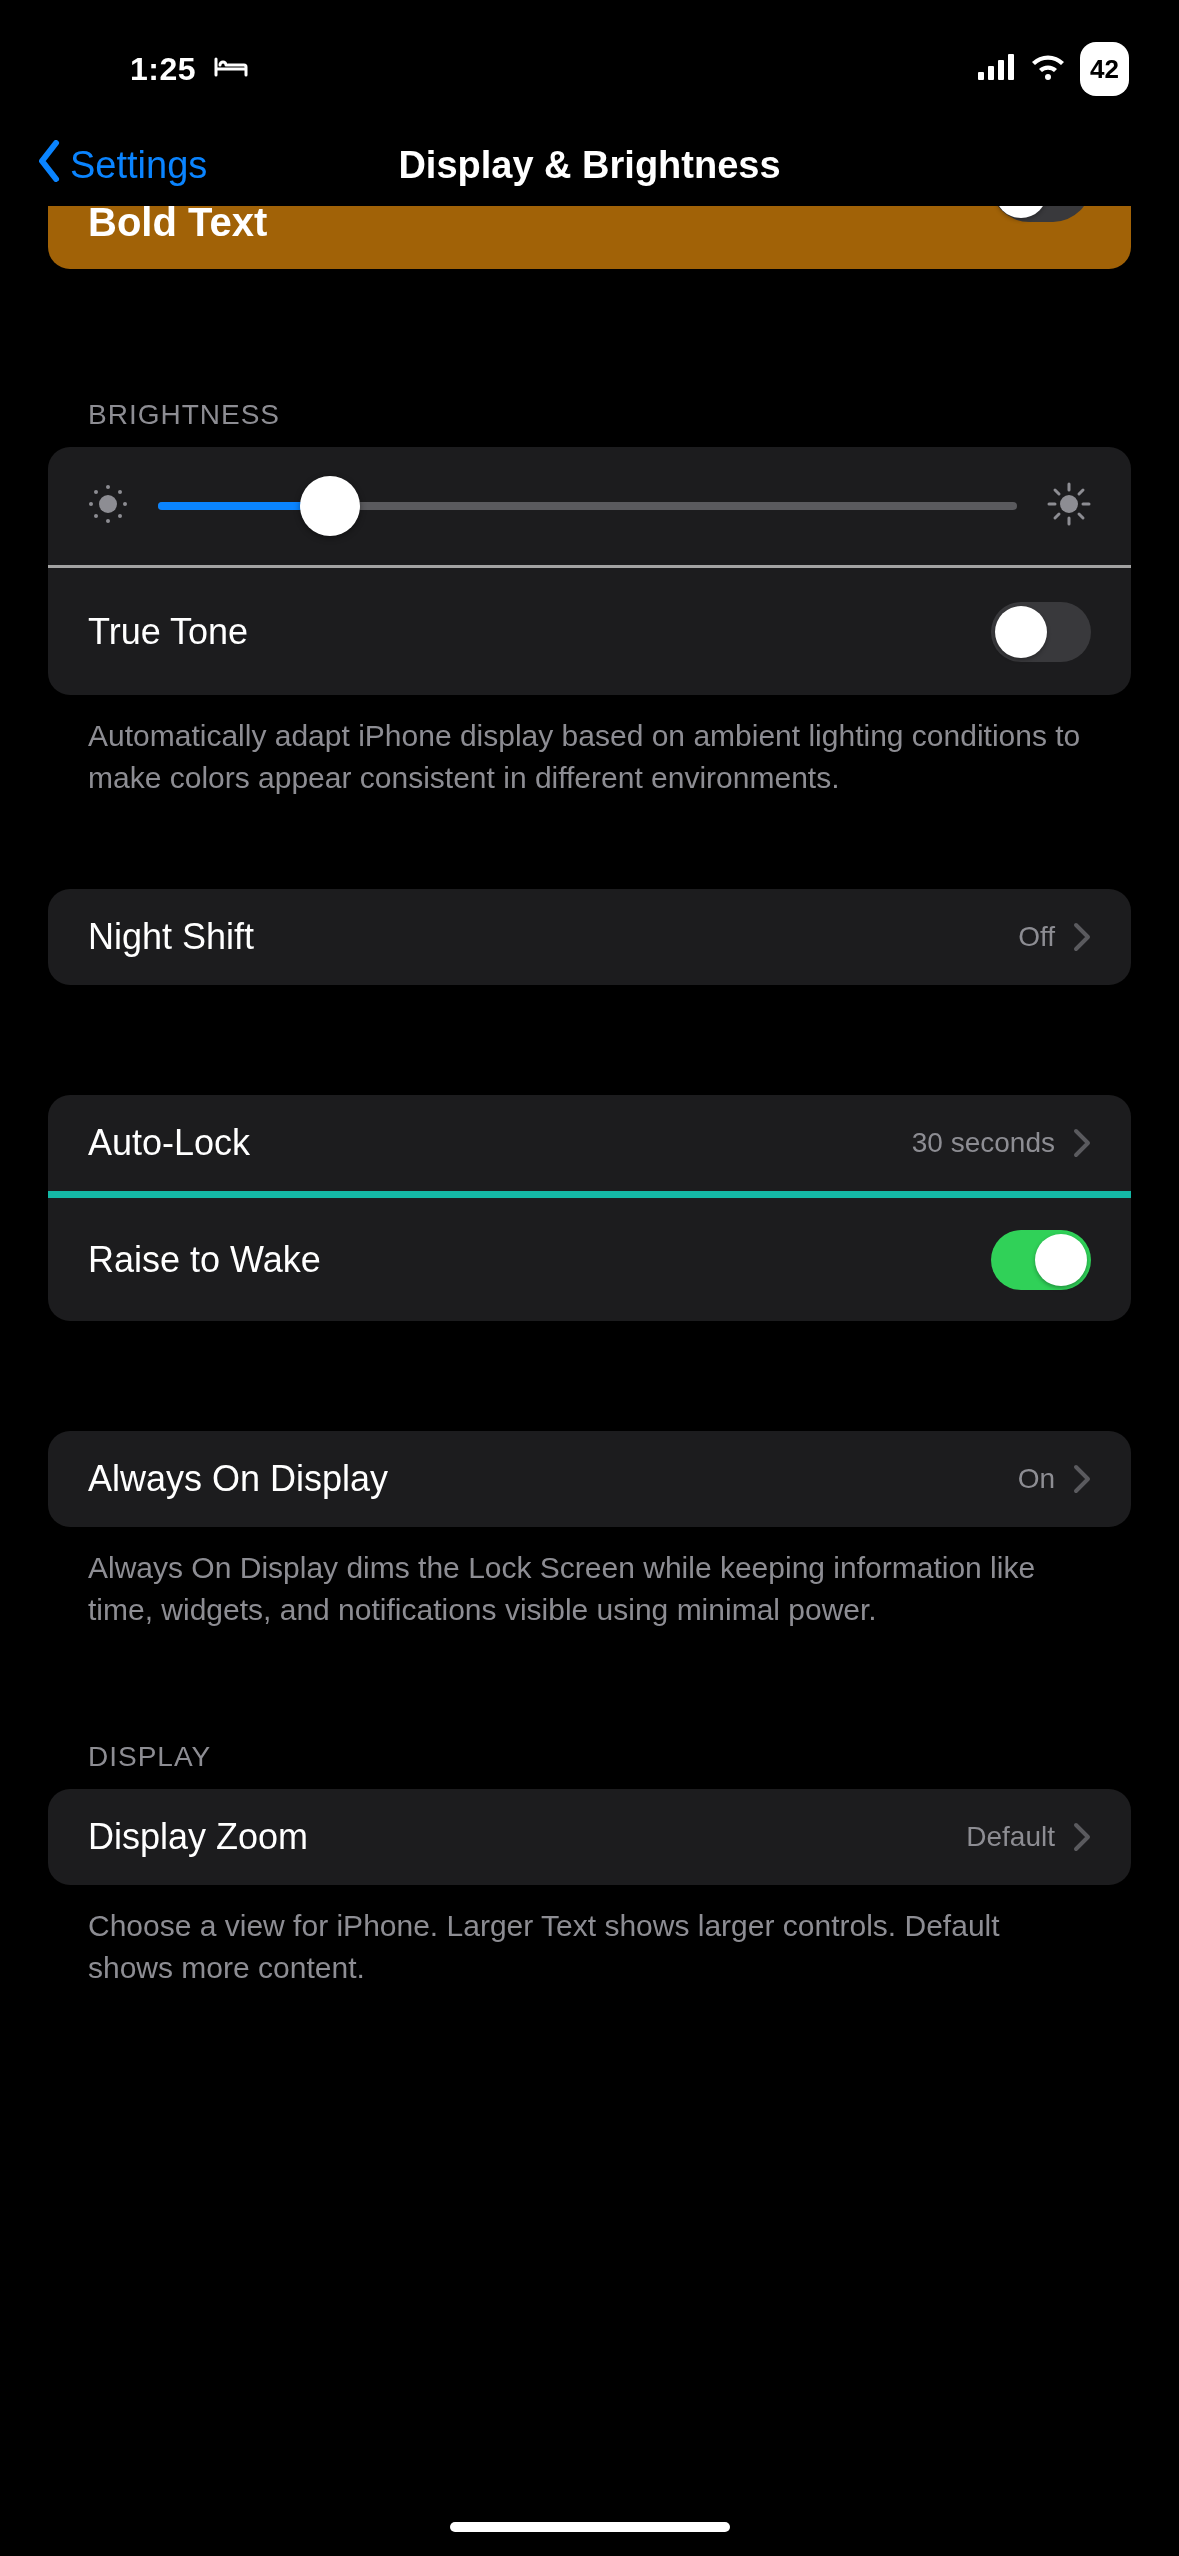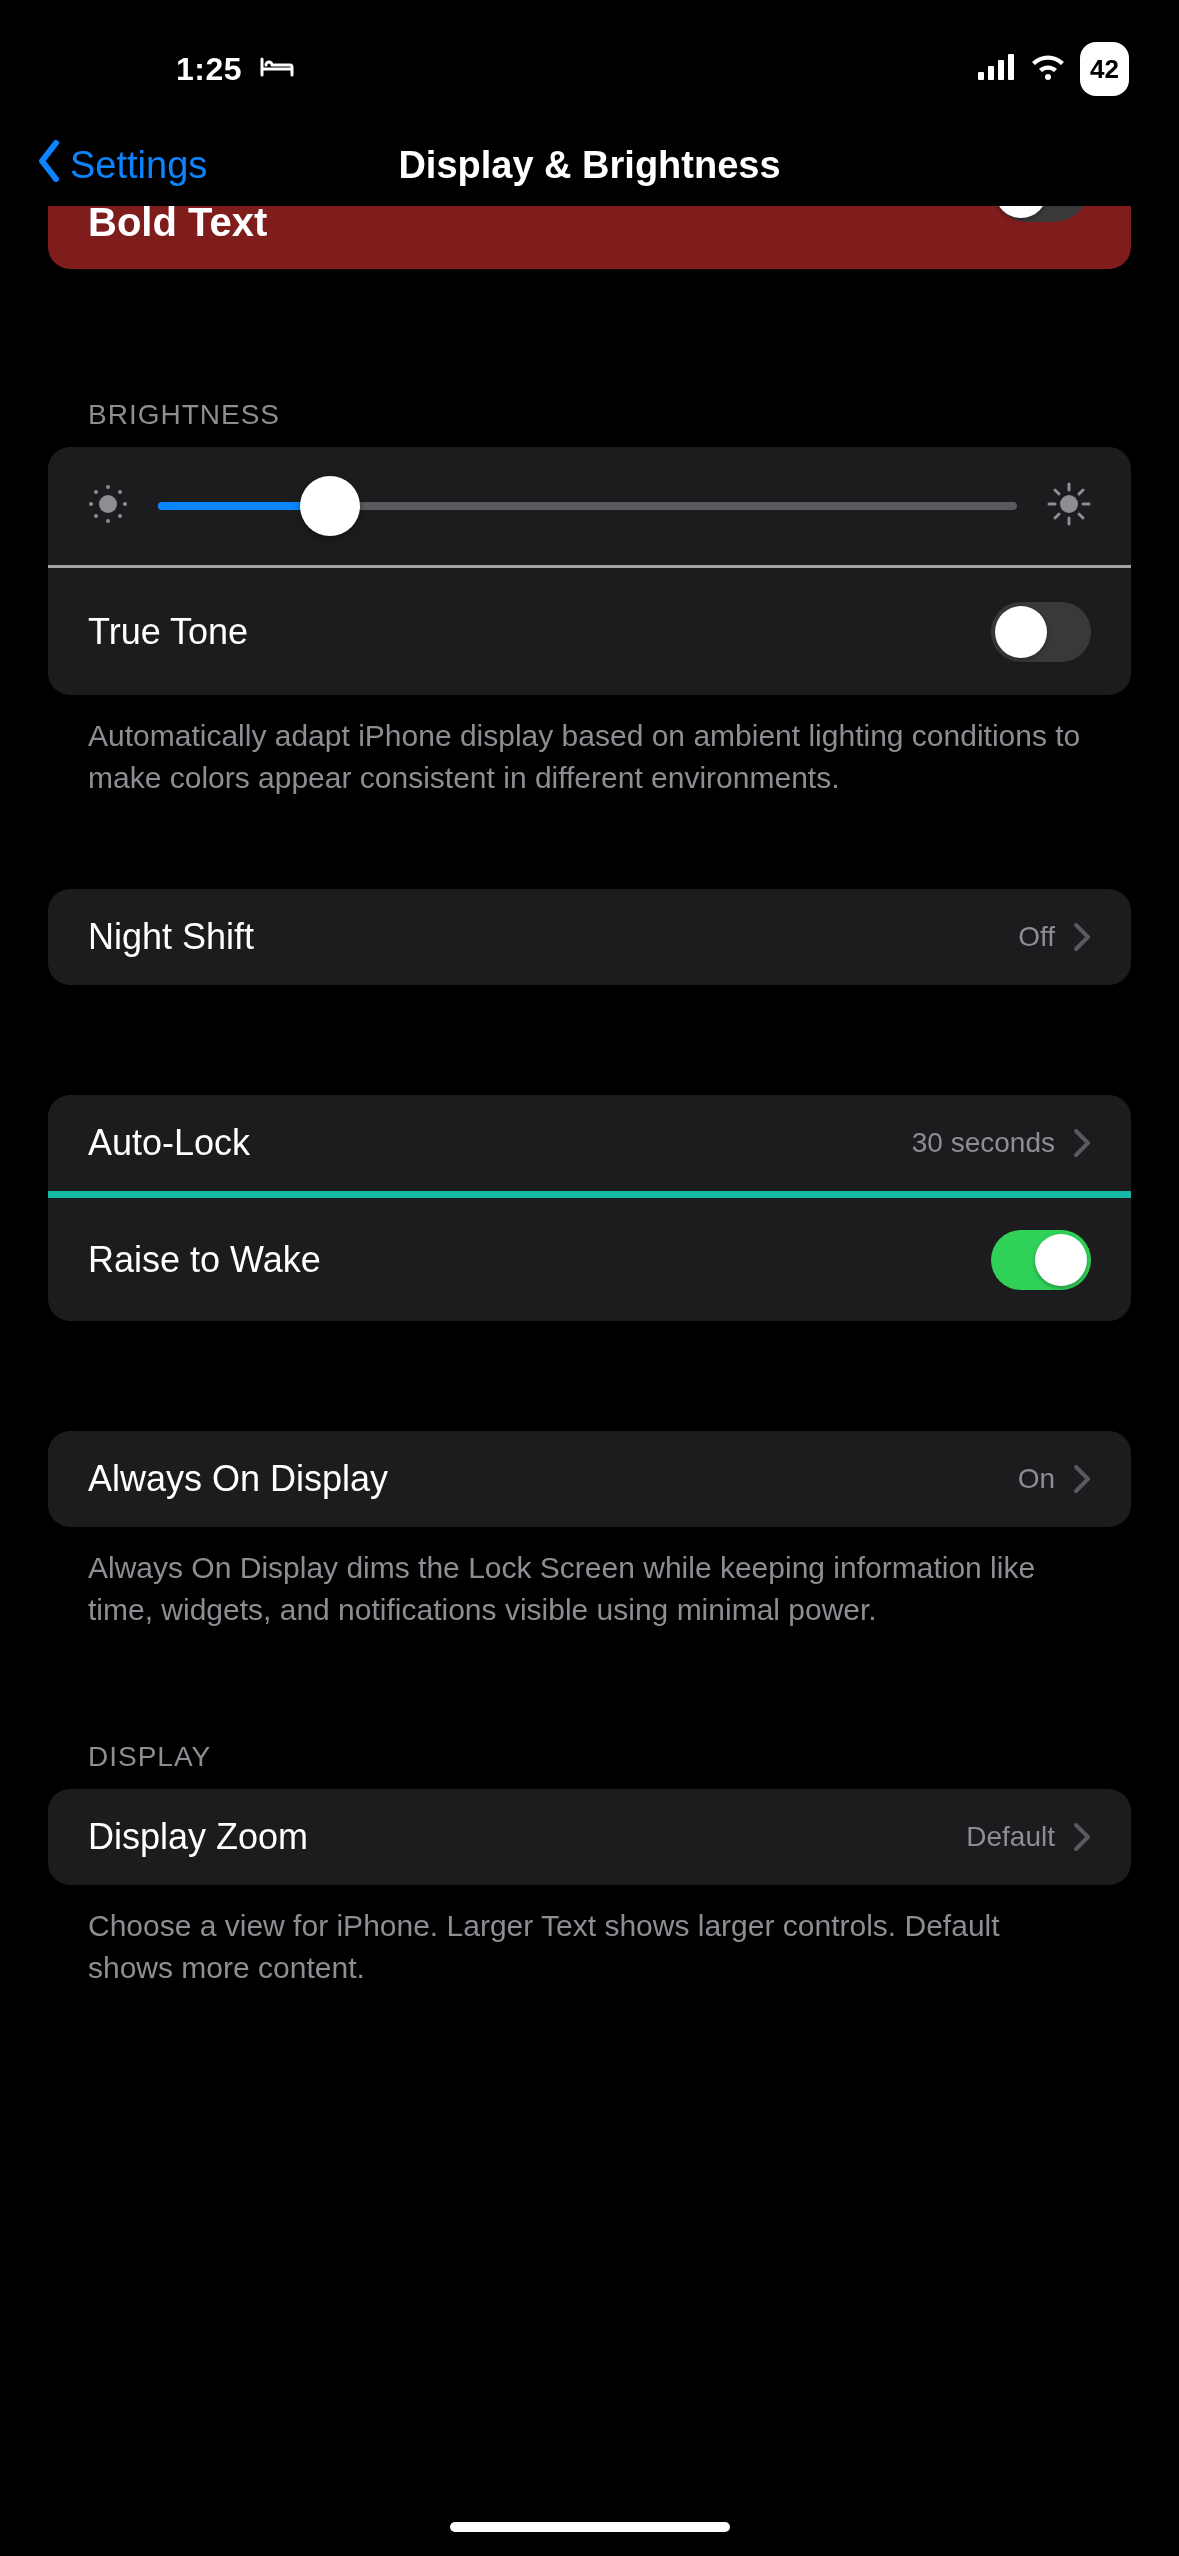--- a/index.html
+++ b/index.html
@@ -1,19 +1,19 @@
 <!DOCTYPE html>
 <html><head>
 <meta charset="utf-8">
 <style>
   * { margin:0; padding:0; box-sizing:border-box; -webkit-font-smoothing:antialiased; }
   html,body { width:1179px; height:2556px; background:#000; font-family:-apple-system,"SF Pro Text","Helvetica Neue",Arial,sans-serif; color:#fff; overflow:hidden; }
 
   
-  .status-bar { position:relative; height:110px; display:flex; align-items:center; justify-content:space-between; padding:0 50px 0 0;margin-left:46px; }
+  .status-bar { position:relative; height:110px; display:flex; align-items:center; justify-content:space-between; padding:0 50px 0 0; }
   .status-left { display:flex; align-items:center; gap:18px; padding-left:130px; padding-top:28px;}
   .status-time { font-size:32px; font-weight:600; letter-spacing:0.5px; }
   .status-right { display:flex; align-items:center; gap:14px; padding-top:28px; }
   .battery-pill { background:#fff; color:#000; font-size:26px; font-weight:700; border-radius:16px; padding:14px 10px; line-height:1; }
 
   
   .nav-bar { position:relative; height:110px; display:flex; align-items:center; }
   .nav-back { position:absolute; left:36px; display:flex; align-items:center; gap:8px; color:#0a84ff; font-size:38px; font-weight:400; }
   .nav-back svg { width:26px; height:42px; }
   .nav-title { width:100%; text-align:center; font-size:38px; font-weight:600; }
@@ -39,21 +39,21 @@
   .toggle.on  .knob { right:4px; }
 
   
   .slider-row { height:118px; display:flex; align-items:center; gap:30px; padding:0 40px; }
   .slider-track { flex:1; height:8px; background:#5a5a5e; border-radius:4px; position:relative; }
   .slider-fill { position:absolute; left:0; top:0; height:100%; background:#0a84ff; border-radius:4px; }
   .slider-thumb { position:absolute; top:50%; width:60px; height:60px; border-radius:50%; background:#fff; transform:translate(-50%,-50%); box-shadow:0 2px 6px rgba(0,0,0,0.4);}
   .sun-icon { color:#8d8d93; }
 
   
-  .partial-group { background:#7f1d1d; border-radius:0 0 22px 22px; margin-top:-14px; overflow:hidden;}
+  .partial-group { background:#a16207; border-radius:0 0 22px 22px; margin-top:-14px; overflow:hidden;}
   .partial-row { display:flex; align-items:flex-start; justify-content:space-between; padding:0 40px 24px; }
   .partial-row .row-label { font-size:40px; font-weight:600; margin-top:-6px;}
   .partial-toggle { width:100px; height:38px; background:#39393c; border-radius:0 0 40px 40px; position:relative; margin-top:-22px;}
   .partial-toggle .knob { position:absolute; left:4px; bottom:4px; width:52px; height:52px; border-radius:50%; background:#fff; box-shadow:0 2px 4px rgba(0,0,0,0.3);}
 
   
   .home-indicator { position:absolute; bottom:24px; left:50%; transform:translateX(-50%); width:280px; height:10px; background:#fff; border-radius:10px; } .sp-90{height:90px;}
   .sp-130{height:130px;} .sp-110{height:110px;}
 </style>
 </head>

